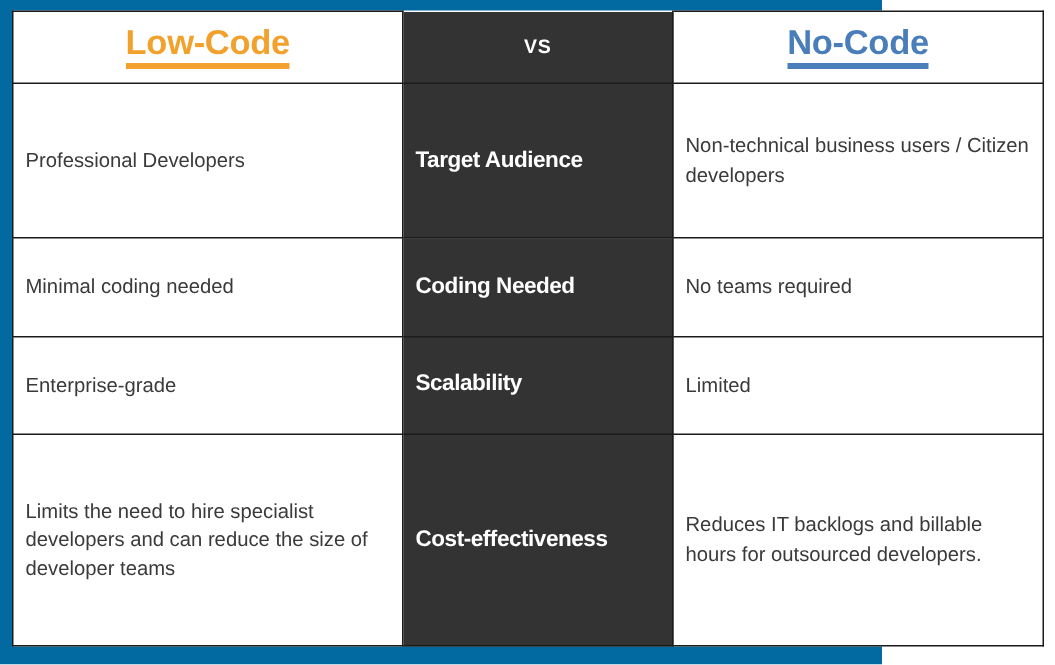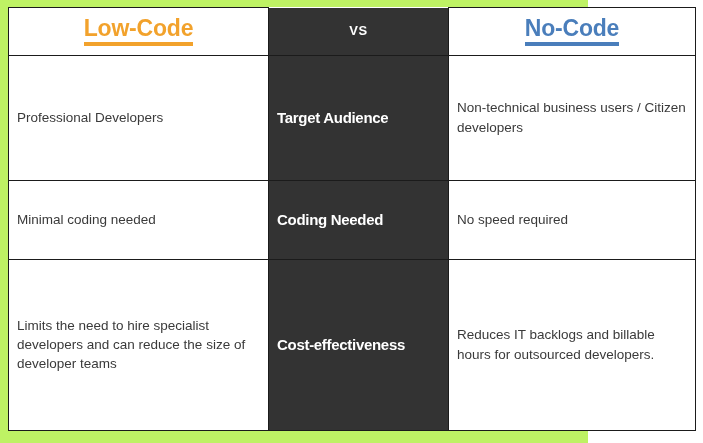--- a/index.html
+++ b/index.html
@@ -12,21 +12,21 @@
     width: 703px;
     height: 443px;
     font-family: "Liberation Sans", sans-serif;
     overflow: hidden;
   }
 
   .page {
     position: relative;
     width: 588px;
     height: 443px;
-    background: #bef264;
+    background: #0369a1;
     box-sizing: border-box;
   }
 
   .table-wrap {
     position: absolute;
     left: 8px;
     top: 7px;
     width: 687px;
     height: 424px;
   }
@@ -142,25 +142,36 @@
 
 
         <tr>
           <td class="cell-side">
             <span class="cell-text">Minimal coding needed</span>
           </td>
           <td class="cell-mid">
             <span>Coding Needed</span>
           </td>
           <td class="cell-side">
-            <span class="cell-text">No speed required</span>
+            <span class="cell-text">No teams required</span>
           </td>
         </tr>
 
 
+        <tr>
+          <td class="cell-side">
+            <span class="cell-text">Enterprise-grade</span>
+          </td>
+          <td class="cell-mid">
+            <span>Scalability</span>
+          </td>
+          <td class="cell-side">
+            <span class="cell-text">Limited</span>
+          </td>
+        </tr>
 
 
         <tr>
           <td class="cell-side">
             <span class="cell-text">Limits the need to hire specialist developers and can reduce the size of developer teams</span>
           </td>
           <td class="cell-mid">
             <span>Cost-effectiveness</span>
           </td>
           <td class="cell-side">

